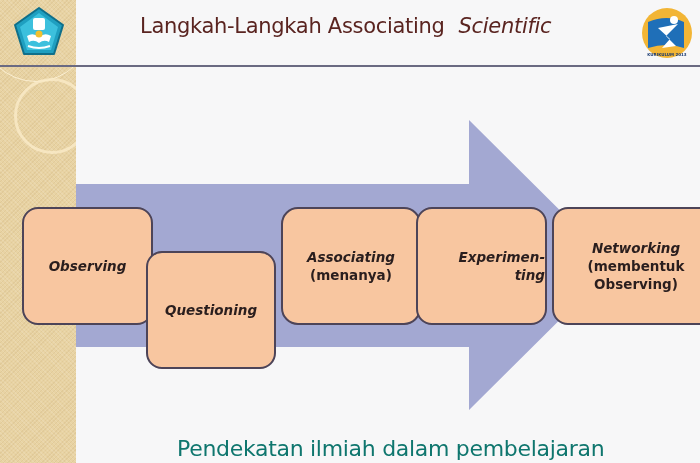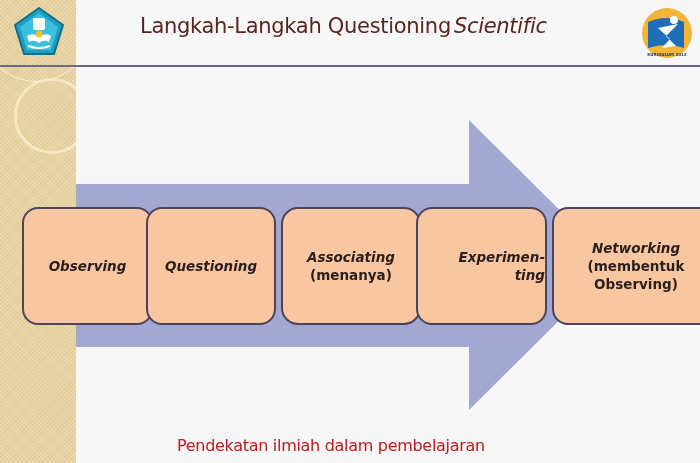--- a/index.html
+++ b/index.html
@@ -24,21 +24,21 @@
   .ring-2 { left: -20px; top: -30px; width: 110px; height: 110px; border-width: 1px; border-color: rgba(255,245,220,0.8); }
   .header-line {
     position: absolute; left: 0; top: 65px; width: 700px; height: 2px;
     background: #6a6a82;
   }
   .title {
     position: absolute; left: 140px; top: 14px; width: 440px;
     font-family: "DejaVu Sans", sans-serif;
     font-size: 21px; color: #5a2420; white-space: nowrap; letter-spacing: -0.3px;
   }
-  .title em { margin-left: 3px; }
+  .title em { margin-left: 14px; }
   .logo-left {
     position: absolute; left: 13px; top: 6px; width: 52px; height: 52px;
   }
   .logo-right {
     position: absolute; left: 640px; top: 6px; width: 54px; height: 54px;
   }
   .arrow-svg { position: absolute; left: 0; top: 0; }
   .step {
     position: absolute; top: 207px; height: 118px;
     background: #f8c6a0;
@@ -46,21 +46,21 @@
     border-radius: 16px;
     box-sizing: border-box;
     display: flex; flex-direction: column; align-items: center; justify-content: center;
     text-align: center;
     font-family: "DejaVu Sans", sans-serif;
     font-weight: bold; font-size: 13.5px; line-height: 18px; color: #2a1e1e;
   }
   .step .en { font-style: italic; }
   .caption {
     position: absolute; left: 177px; top: 436px;
-    font-family: "DejaVu Sans", sans-serif; font-size: 16px; color: #b91c1c;
+    font-family: "DejaVu Sans", sans-serif; font-size: 22px; color: #0f766e;
     white-space: nowrap; letter-spacing: -0.3px;
   }
 </style>
 </head>
 <body>
 
 <div class="side-panel">
   <div class="deco-ring ring-2"></div>
   <div class="deco-ring ring-1"></div>
 </div>
@@ -70,40 +70,40 @@
 <svg class="logo-left" viewBox="0 0 52 52">
   <polygon points="26,2 50,19 41,48 11,48 2,19" fill="#1f9fc0" stroke="#0f6f8a" stroke-width="2" stroke-linejoin="round"></polygon>
   <polygon points="26,7 45,21 38,44 14,44 7,21" fill="#3cc0dd"></polygon>
   <path d="M14 30 Q20 26 26 31 Q32 26 38 30 L36 36 Q31 33 26 37 Q21 33 16 36 Z" fill="#ffffff"></path>
   <rect x="20" y="12" width="12" height="12" rx="2" fill="#ffffff"></rect>
   <circle cx="26" cy="28" r="3.5" fill="#f0c030"></circle>
   <path d="M15 40 Q26 44 37 40" stroke="#ffffff" stroke-width="2" fill="none"></path>
 </svg>
 
 <div class="title">
-  <span>Langkah-Langkah Questioning</span><em>Scientific</em>
+  <span>Langkah-Langkah Associating</span><em>Scientific</em>
 </div>
 
 <svg class="logo-right" viewBox="0 0 54 54">
   <circle cx="27" cy="27" r="25" fill="#f2b535"></circle>
   <path d="M8 16 Q27 8 44 16 L44 42 Q27 36 8 42 Z" fill="#1f6fb8"></path>
   <circle cx="34" cy="14" r="4" fill="#ffffff"></circle>
   <path d="M18 22 L38 18 L26 30 L36 40 L22 42 L30 33 Z" fill="#ffffff"></path>
   <text x="27" y="50" font-size="4" fill="#1a3a70" text-anchor="middle" font-family="DejaVu Sans, sans-serif" font-weight="bold">KURIKULUM 2013</text>
 </svg>
 
 <svg class="arrow-svg" width="700" height="463">
   <polygon points="76,184 469,184 469,120 615,265 469,410 469,347 76,347" fill="#a3a8d2"></polygon>
 </svg>
 
 <div class="step" style="left:22px; width:131px;">
   <span class="en">Observing</span>
 </div>
 
-<div class="step" style="left:146px; width:130px;">
+<div class="step" style="left:146px; width:130px;margin-top:44px;">
   <span class="en">Questioning</span>
 </div>
 
 <div class="step" style="left:281px; width:140px;border-radius:17px;">
   <span class="en">Associating</span>
   <span>(menanya)</span>
 </div>
 
 <div class="step" style="left:416px; width:131px;align-items:flex-end;">
   <span class="en">Experimen-</span>

